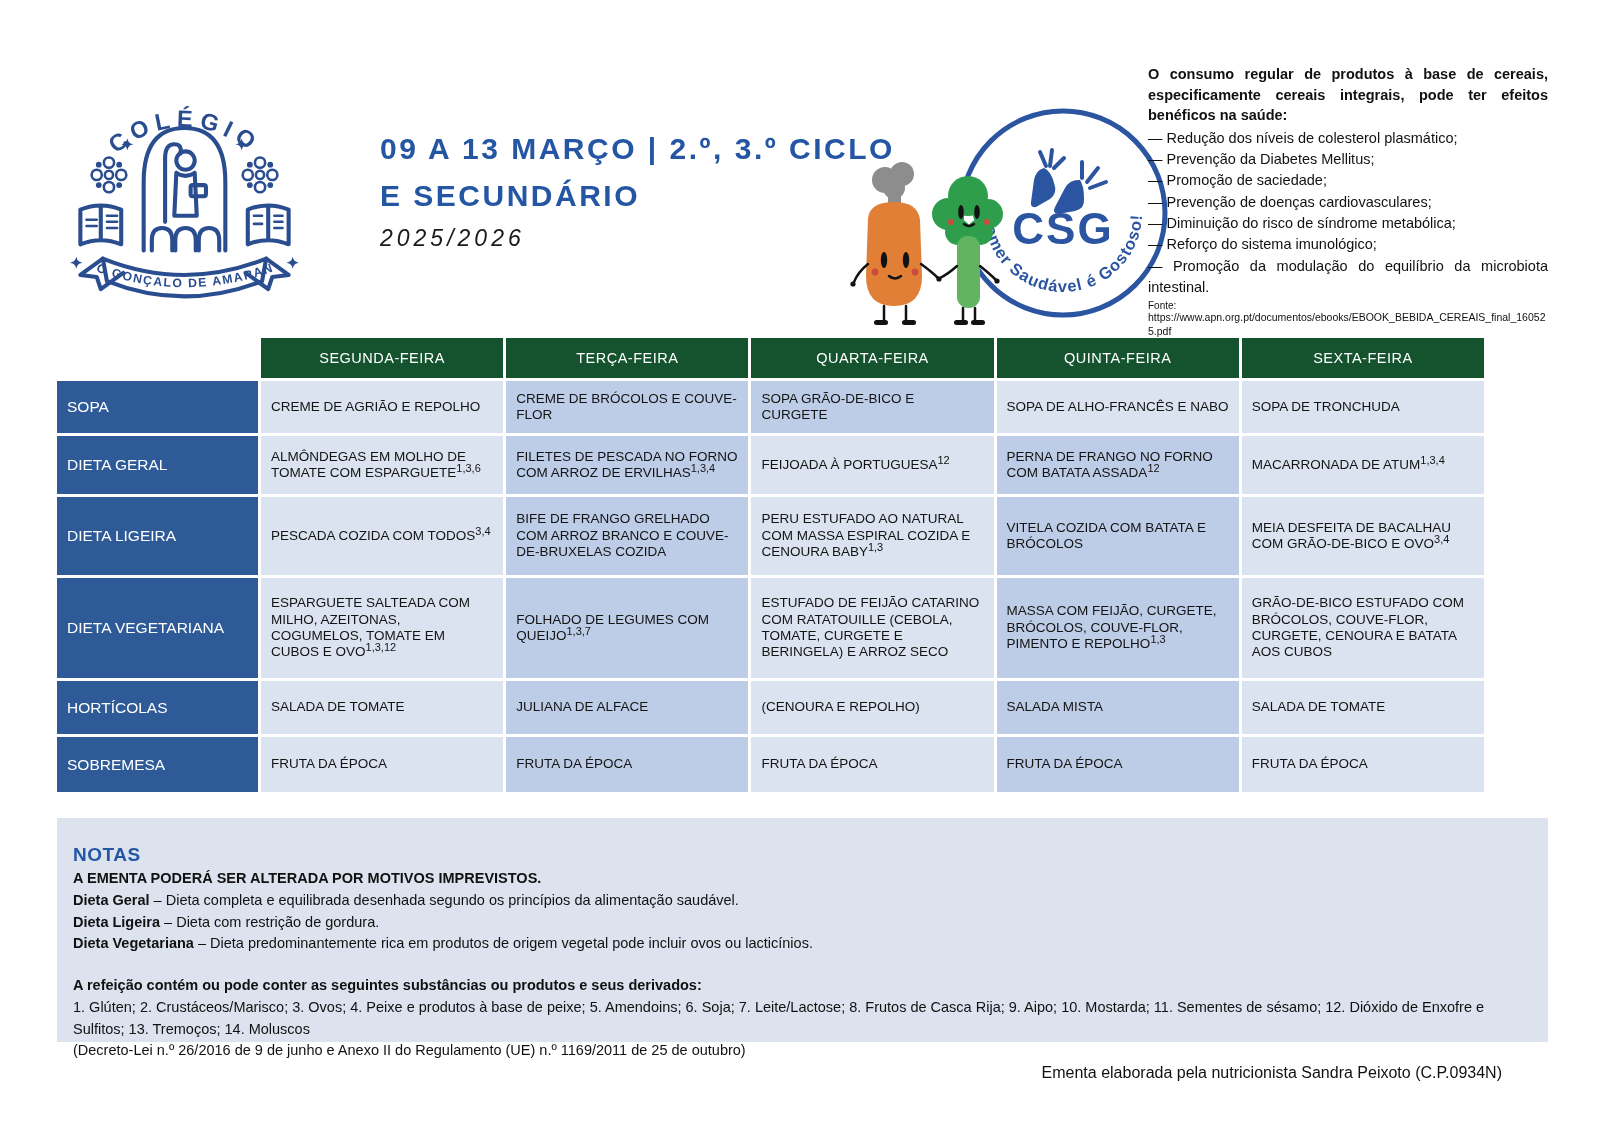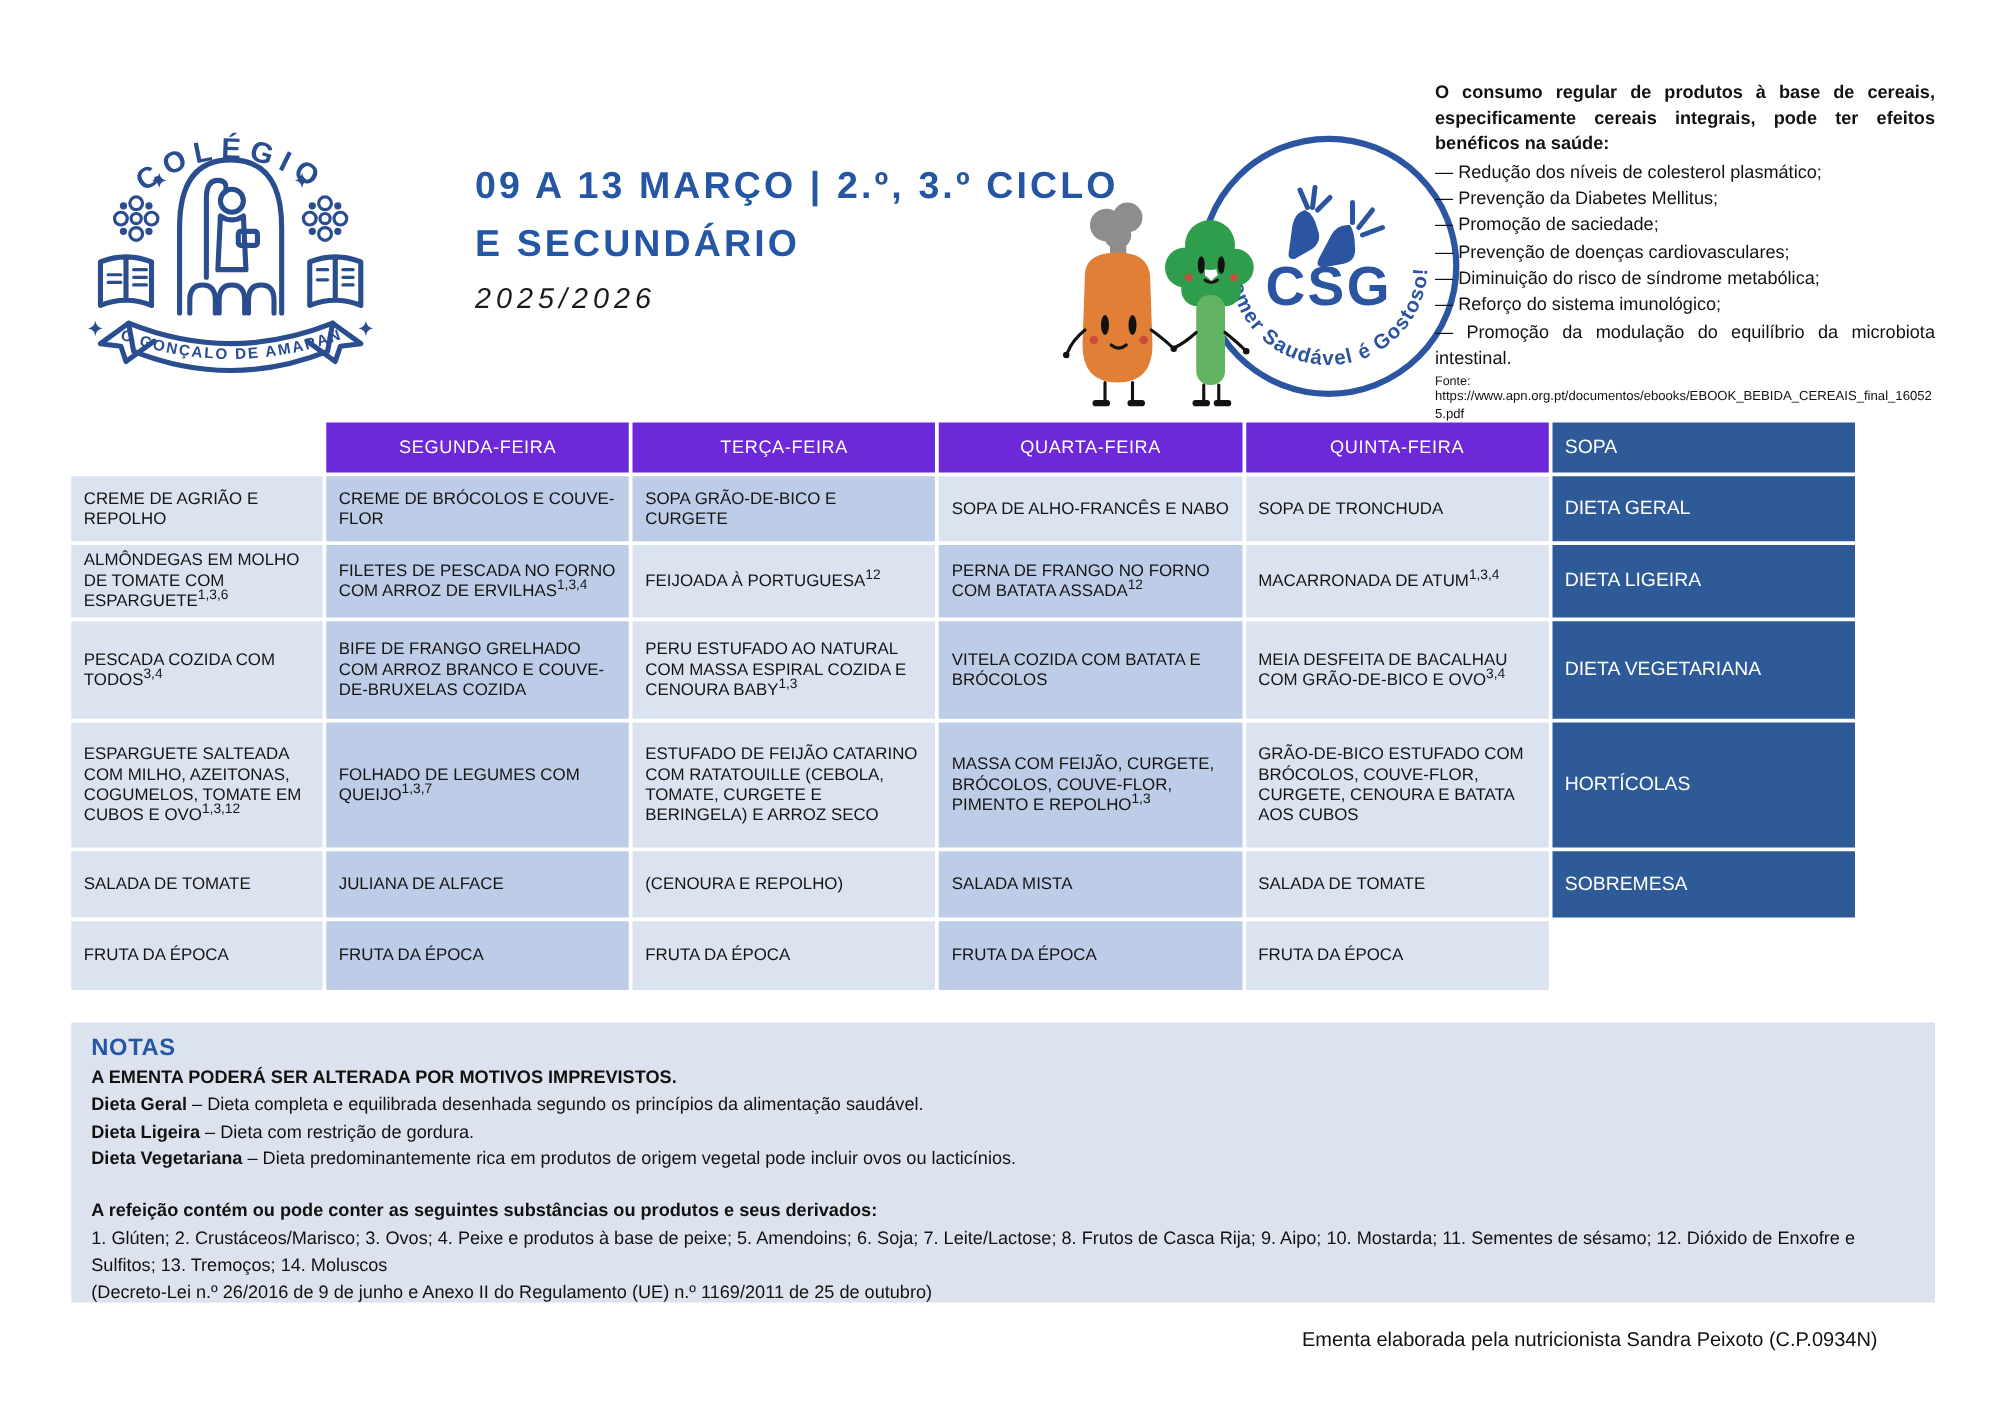--- a/index.html
+++ b/index.html
@@ -22,32 +22,32 @@
   .info-source-label{font-size:10px;margin-top:2px;}
   .info-source-url{font-size:10.5px;word-break:break-all;line-height:1.3;color:#111;}
   
   .menu-grid{
     position:absolute;left:57px;top:338px;width:1427px;
     display:grid;grid-template-columns:201px repeat(5,1fr);
     grid-template-rows:40px 52px 58px 78px 100px 53px 55px;
     gap:3px;
   }
   .corner{background:transparent;}
-  .dhead{background:#6d28d9;color:#fff;display:flex;align-items:center;justify-content:center;
+  .dhead{background:#14532d;color:#fff;display:flex;align-items:center;justify-content:center;
          font-size:14.5px;letter-spacing:.5px;}
   .rlabel{background:#2e5b97;color:#fff;display:flex;align-items:center;
           padding:0 8px 0 10px;font-size:15.5px;line-height:1.25;}
   .cell{display:flex;align-items:center;padding:4px 10px;font-size:13.5px;line-height:1.22;
         color:#141414;overflow:hidden;}
   .lt{background:#dbe3f1;}
   .md{background:#bdcde7;}
   .cell sup{font-size:11px;vertical-align:super;line-height:0;}
   
   .notes-panel{position:absolute;left:57px;top:818px;width:1491px;height:224px;
-               background:#dce3ef;box-sizing:border-box;padding:10px 16px;}
+               background:#dce3ef;box-sizing:border-box;padding:26px 16px;}
   .notes-heading{color:#2456a4;font-size:19px;font-weight:bold;letter-spacing:.5px;margin:0 0 2px 0;}
   .notes-line{font-size:14.5px;line-height:1.5;}
   .notes-bold{font-weight:bold;}
   .notes-gap{height:20px;}
   
   .footer-credit{position:absolute;right:98px;top:1064px;font-size:16px;color:#111;}
 </style>
 </head>
 <body>
 
@@ -193,20 +193,21 @@
   <div class="info-source-label">Fonte:</div>
   <div class="info-source-url">https://www.apn.org.pt/documentos/ebooks/EBOOK_BEBIDA_CEREAIS_final_160525.pdf</div>
 </div>
 
 <div class="menu-grid">
   <div class="corner"></div>
   <div class="dhead">SEGUNDA-FEIRA</div>
   <div class="dhead">TERÇA-FEIRA</div>
   <div class="dhead">QUARTA-FEIRA</div>
   <div class="dhead">QUINTA-FEIRA</div>
+  <div class="dhead">SEXTA-FEIRA</div>
 
   <div class="rlabel">SOPA</div>
   <div class="cell lt">
       <span><span>CREME DE AGRIÃO E REPOLHO</span><sup></sup></span>
     </div>
   <div class="cell md">
       <span><span>CREME DE BRÓCOLOS E COUVE-FLOR</span><sup></sup></span>
     </div>
   <div class="cell md">
       <span><span>SOPA GRÃO-DE-BICO E CURGETE</span><sup></sup></span>

